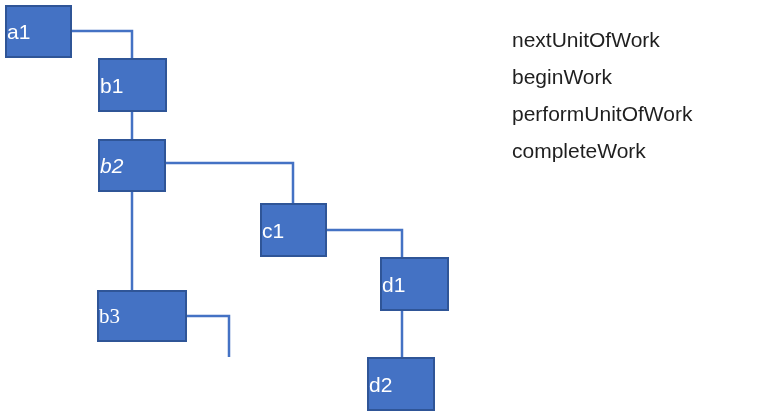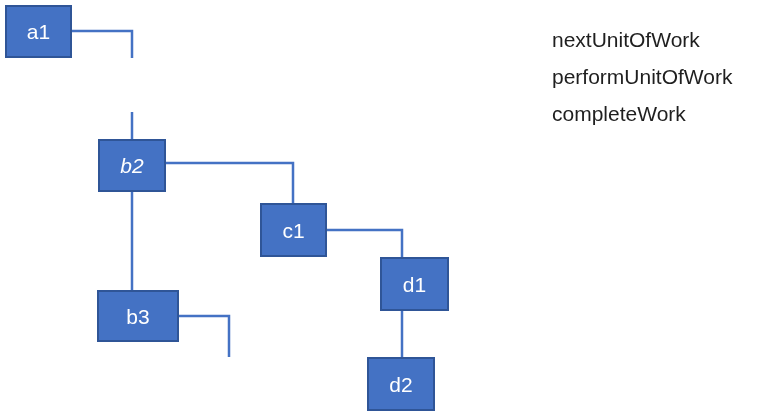--- a/index.html
+++ b/index.html
@@ -32,44 +32,43 @@
     stroke:var(--connector);
     stroke-width:2.5;
   }
   .node{
     position:absolute;
     box-sizing:border-box;
     background:var(--node-fill);
     border:2px solid var(--node-border);
     display:flex;
     align-items:center;
-    justify-content:center;
+    justify-content:flex-start;
   }
   .node span{
     color:var(--node-text);
     font-size:21px;
     line-height:1;
   }
   .legend{
     position:absolute;
     left:512px;
     top:21px;
-    margin-left:40px;
   }
   .legend-item{
     font-size:21px;
     line-height:37px;
     color:var(--list-text);
     white-space:nowrap;
   }
   
   .n-a1{left:5px;  top:5px;   width:67px; height:53px;}
   .n-b1{left:98px; top:58px;  width:69px; height:54px;}
   .n-b2{left:98px; top:139px; width:68px; height:53px;font-style:italic;}
-  .n-b3{left:97px; top:290px; width:82px; height:52px;}
+  .n-b3{left:97px; top:290px; width:90px; height:52px;font-family:Liberation Serif, serif;}
   .n-c1{left:260px;top:203px; width:67px; height:54px;}
   .n-c2{left:195px;top:357px; width:69px; height:54px;}
   .n-d1{left:368px;top:257px; width:69px; height:54px;margin-left:12px;}
   .n-d2{left:367px;top:357px; width:68px; height:54px;}
 </style>
 </head>
 <body>
 
 <div class="canvas">
 
@@ -79,35 +78,39 @@
     <path d="M166,163 L293,163 L293,203"></path>
     <path d="M132,192 L132,290"></path>
     <path d="M166,316 L229,316 L229,357"></path>
     <path d="M327,230 L402,230 L402,257"></path>
     <path d="M402,311 L402,357"></path>
   </svg>
 
   <div class="node n-a1">
     <span>a1</span>
   </div>
+  <div class="node n-b1">
+    <span>b1</span>
+  </div>
   <div class="node n-b2">
     <span>b2</span>
   </div>
   <div class="node n-b3">
     <span>b3</span>
   </div>
   <div class="node n-c1">
     <span>c1</span>
   </div>
   <div class="node n-d1">
     <span>d1</span>
   </div>
   <div class="node n-d2">
     <span>d2</span>
   </div>
 
   <div class="legend">
     <div class="legend-item">nextUnitOfWork</div>
+    <div class="legend-item">beginWork</div>
     <div class="legend-item">performUnitOfWork</div>
     <div class="legend-item">completeWork</div>
   </div>
 
 </div>
 
 </body></html>

